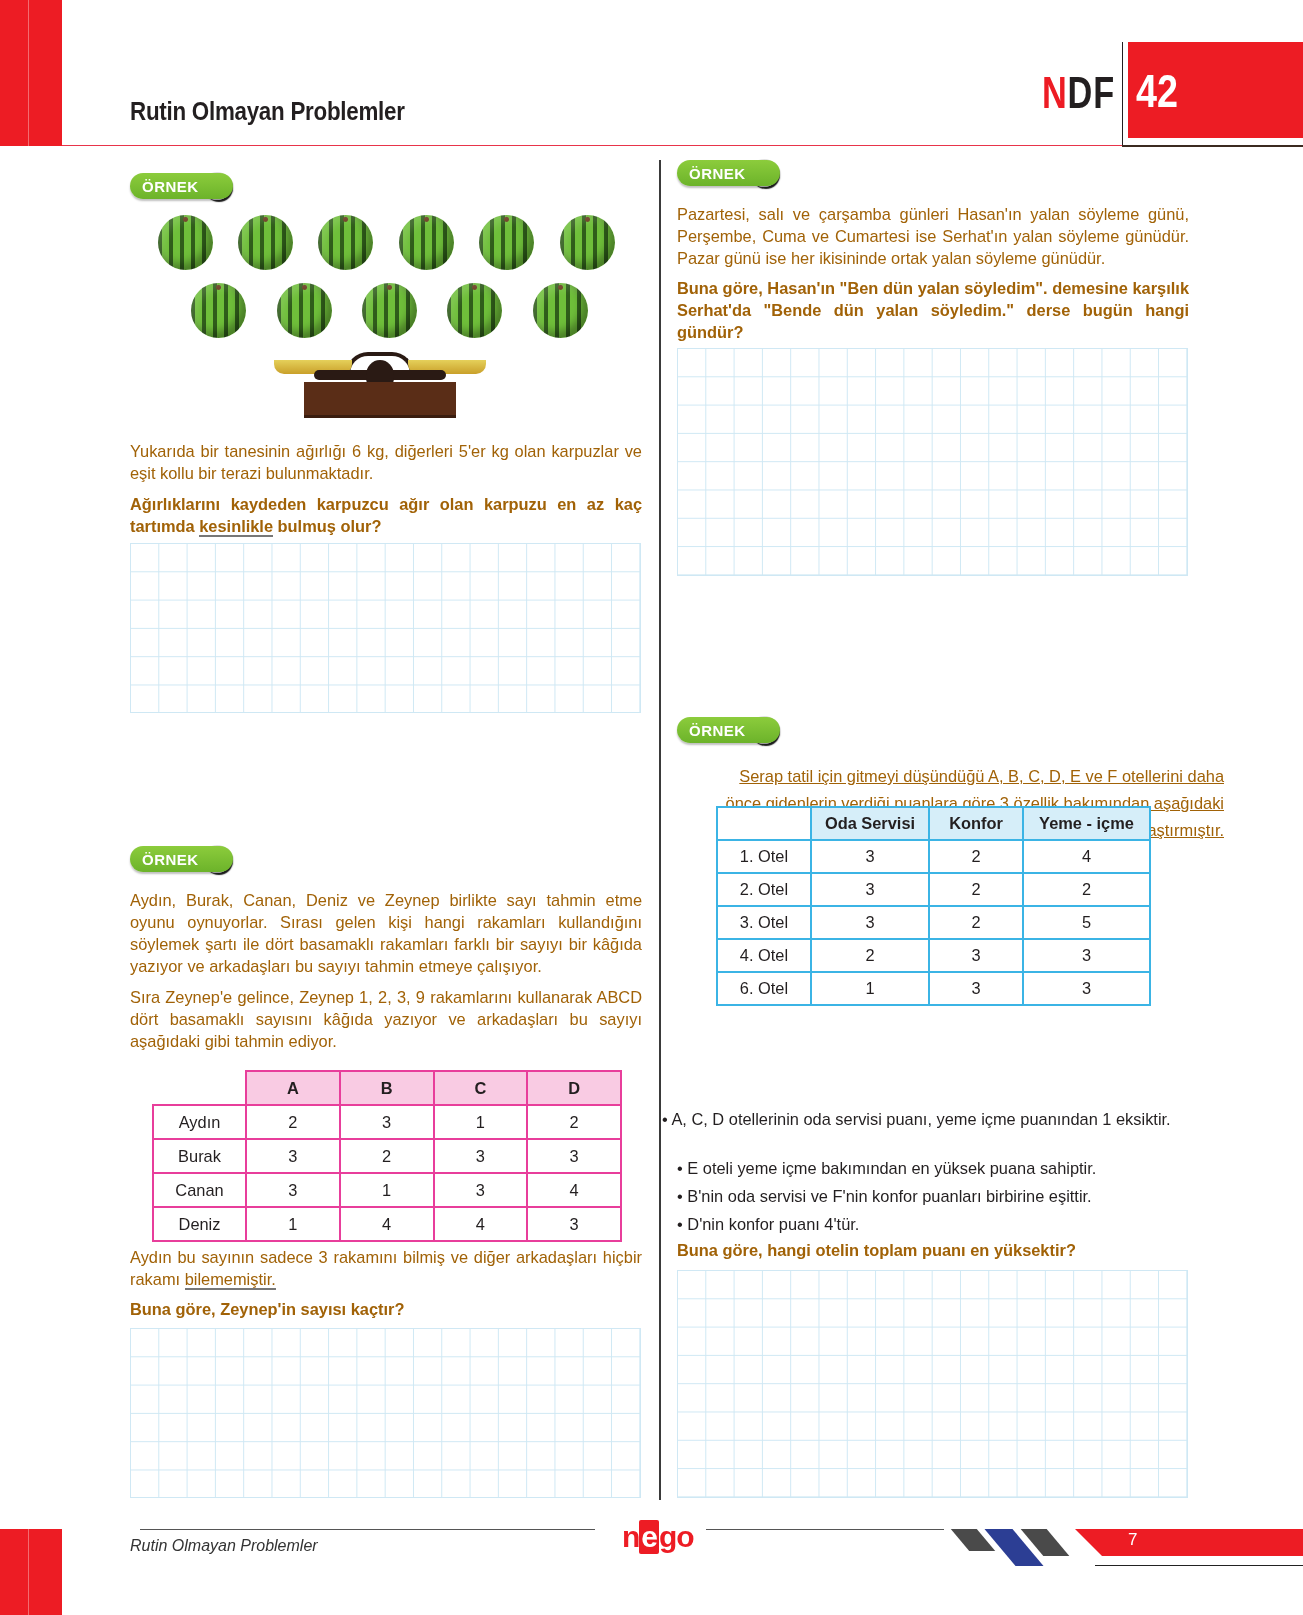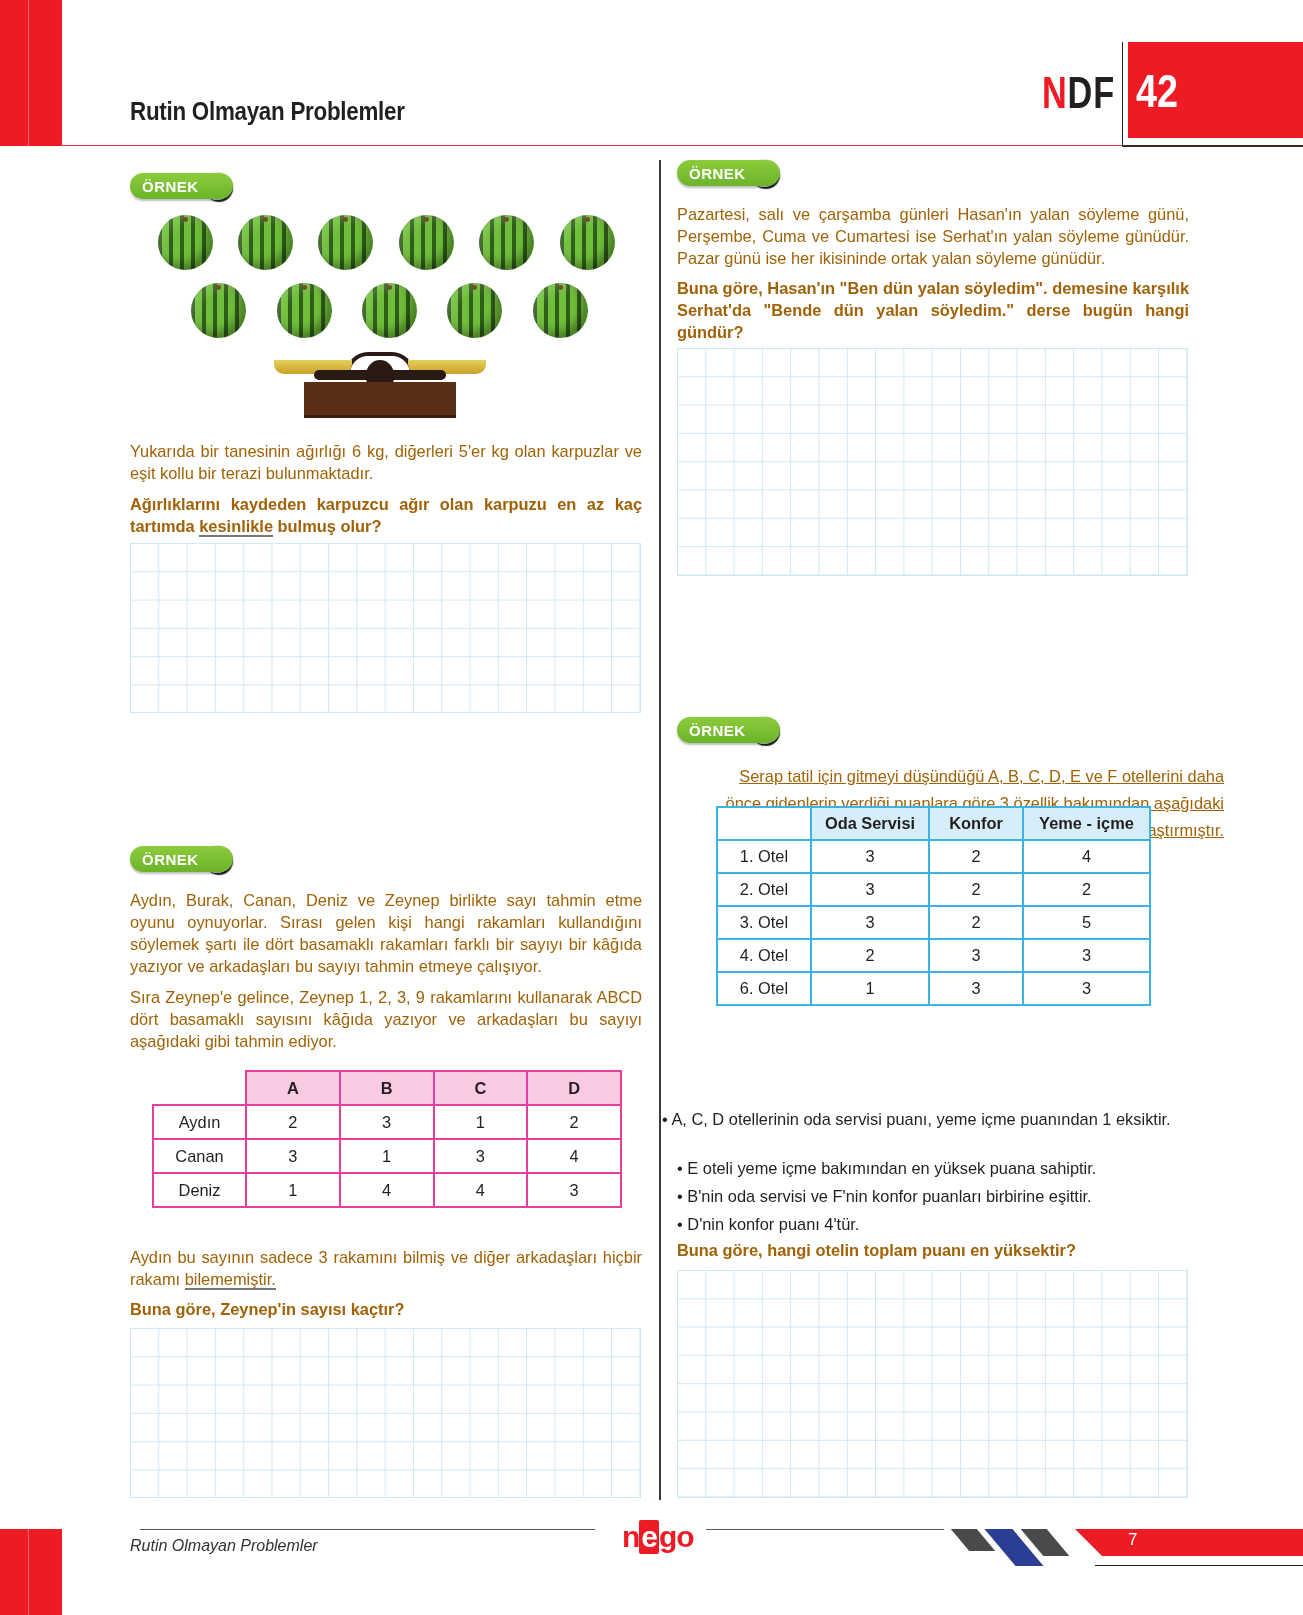--- a/index.html
+++ b/index.html
@@ -162,20 +162,27 @@
   </thead>
   <tbody>
     <tr>
       <td>Aydın</td>
       <td>2</td>
       <td>3</td>
       <td>1</td>
       <td>2</td>
     </tr>
     <tr>
+      <td>Burak</td>
+      <td>3</td>
+      <td>2</td>
+      <td>3</td>
+      <td>3</td>
+    </tr>
+    <tr>
       <td>Canan</td>
       <td>3</td>
       <td>1</td>
       <td>3</td>
       <td>4</td>
     </tr>
     <tr>
       <td>Deniz</td>
       <td>1</td>
       <td>4</td>

